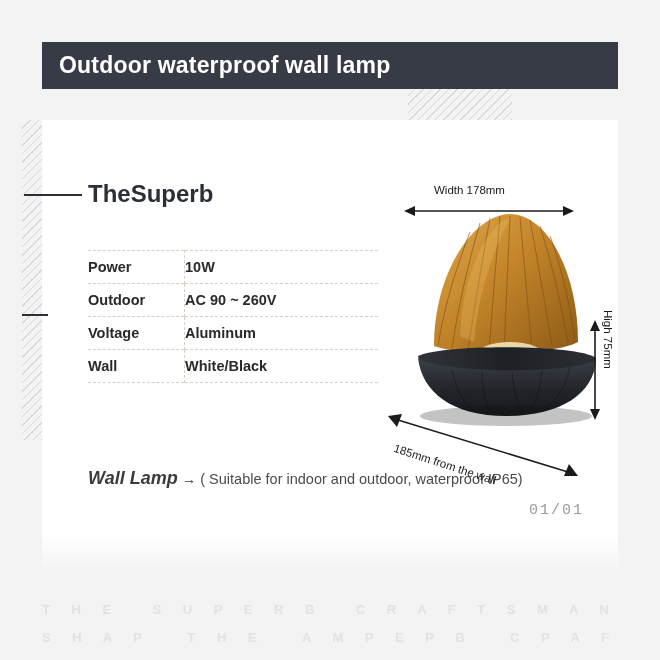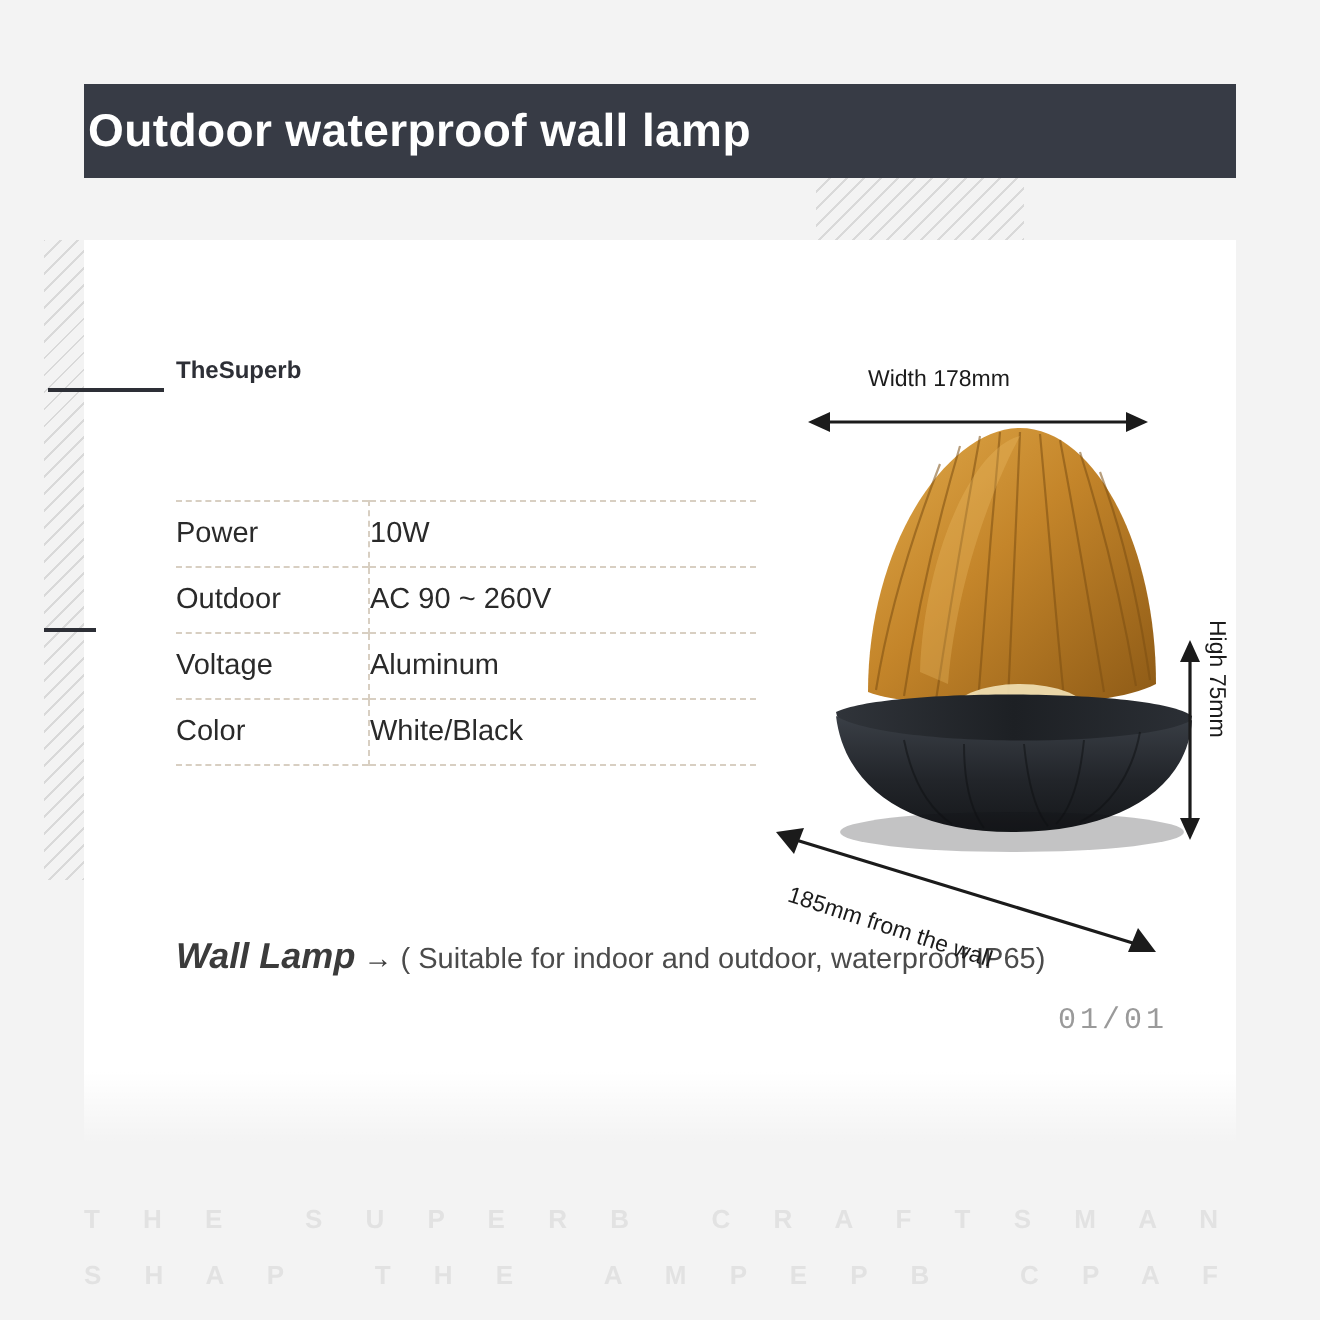--- a/index.html
+++ b/index.html
@@ -52,41 +52,41 @@
     height: 47px;
     background: #373b45;
     display: flex;
     align-items: center;
   }
   .header-title {
     color: #ffffff;
     font-size: 23px;
     font-weight: bold;
     letter-spacing: 0.2px;
-    margin-left: 2px;
+    margin-left: 17px;
     white-space: nowrap;
   }
 
   
   .card {
     position: absolute;
     left: 42px;
     top: 120px;
     width: 576px;
     height: 416px;
     background: #ffffff;
   }
 
   
   .brand {
     position: absolute;
     left: 46px;
     top: 58px;
     color: #2d2f36;
-    font-size: 12px;
+    font-size: 24px;
     font-weight: bold;
     line-height: 1.32;
   }
   .brand-line2 { display: block; }
 
   .brand-rule {
     position: absolute;
     left: -64px;
     top: 16px;
     width: 58px;
@@ -115,27 +115,28 @@
   }
   .spec-table tr:first-child { border-top: 1px dashed #d8cfc2; }
   .spec-table td {
     padding: 8px 0 8px 0;
     font-size: 14.5px;
     color: #2a2a2a;
     vertical-align: middle;
   }
   .spec-key {
     width: 96px;
-    font-weight: normal;
+    font-weight: bold;
     color: #1f1f1f;
     margin-left: 16px;
   }
   .spec-val {
     padding-left: 12px;
     border-left: 1px dashed #d8cfc2;
+    font-weight: bold;
   }
 
   
   .note {
     position: absolute;
     left: 46px;
     top: 348px;
     font-size: 14.5px;
     color: #4b4b4b;
     white-space: nowrap;
@@ -241,21 +242,21 @@
         </tr>
         <tr>
           <td class="spec-key">Outdoor</td>
           <td class="spec-val">AC 90 ~ 260V</td>
         </tr>
         <tr>
           <td class="spec-key">Voltage</td>
           <td class="spec-val">Aluminum</td>
         </tr>
         <tr>
-          <td class="spec-key">Color</td>
+          <td class="spec-key">Wall</td>
           <td class="spec-val">White/Black</td>
         </tr>
       </tbody>
     </table>
 
     <div class="note">
       <span class="note-strong">Wall Lamp</span>
       <span class="note-arrow">→</span>
       <span>( Suitable for indoor and outdoor, waterproof IP65)</span>
     </div>

